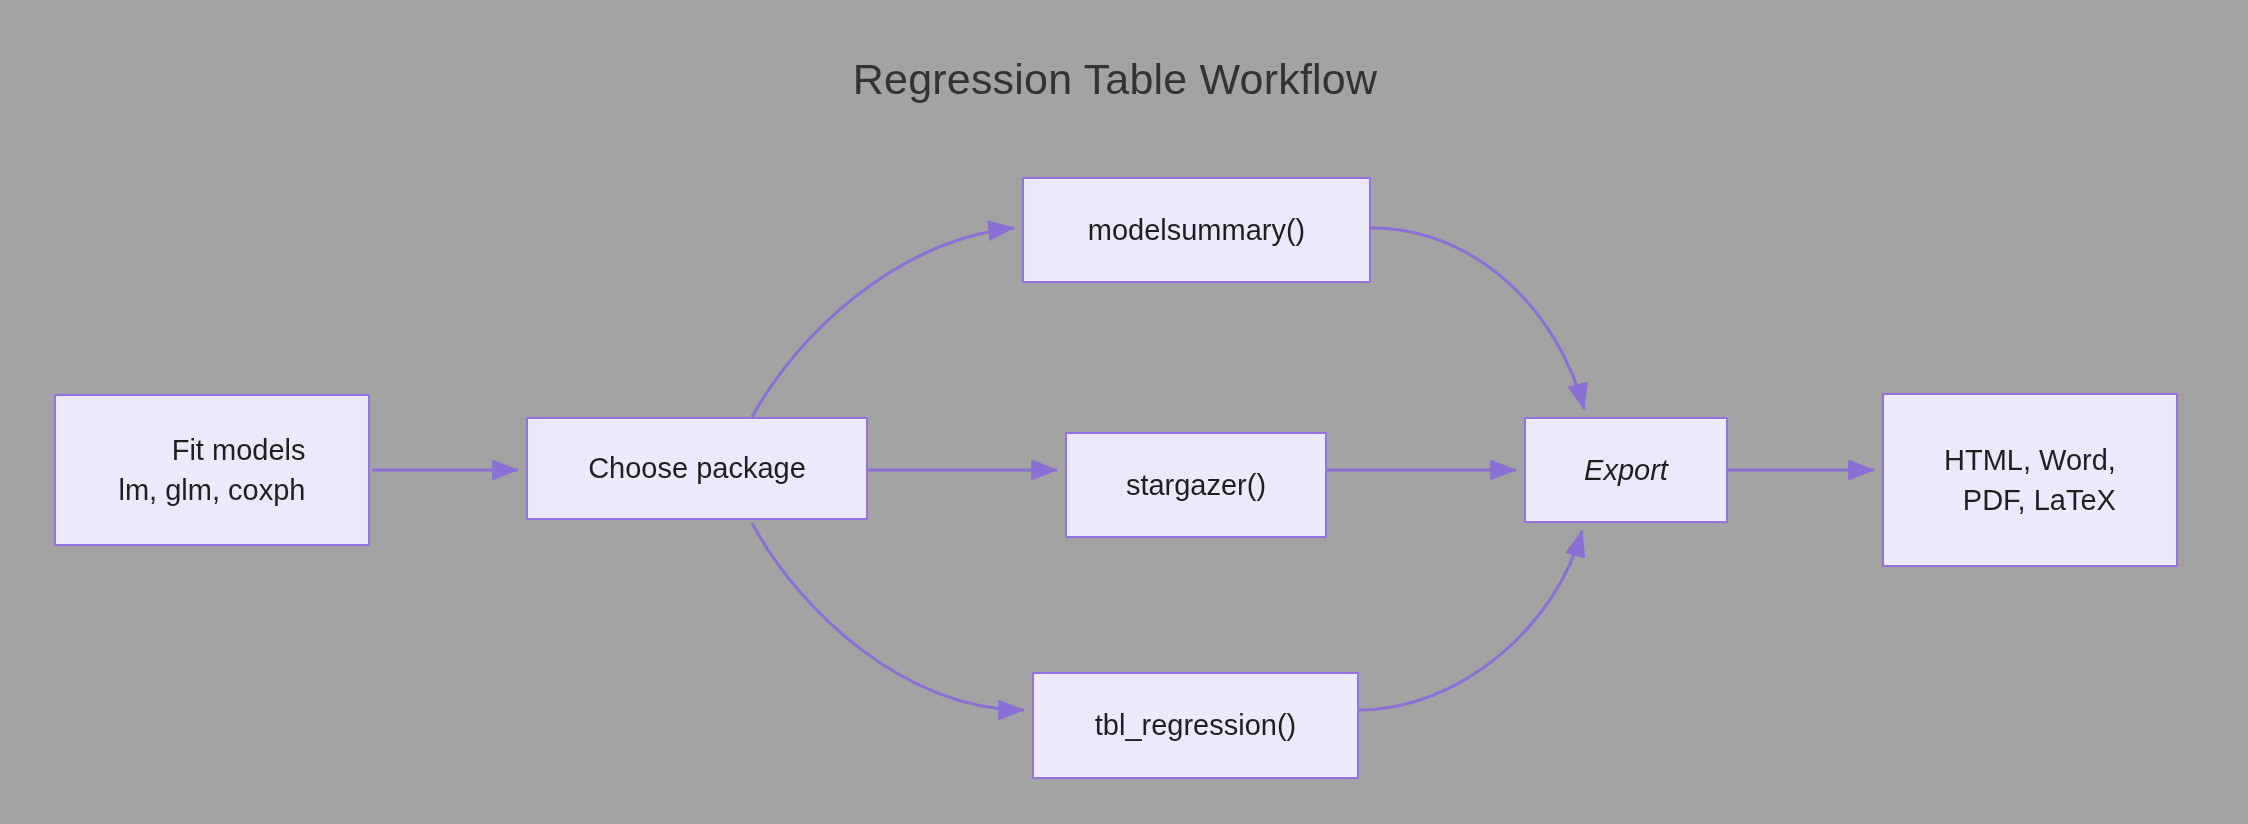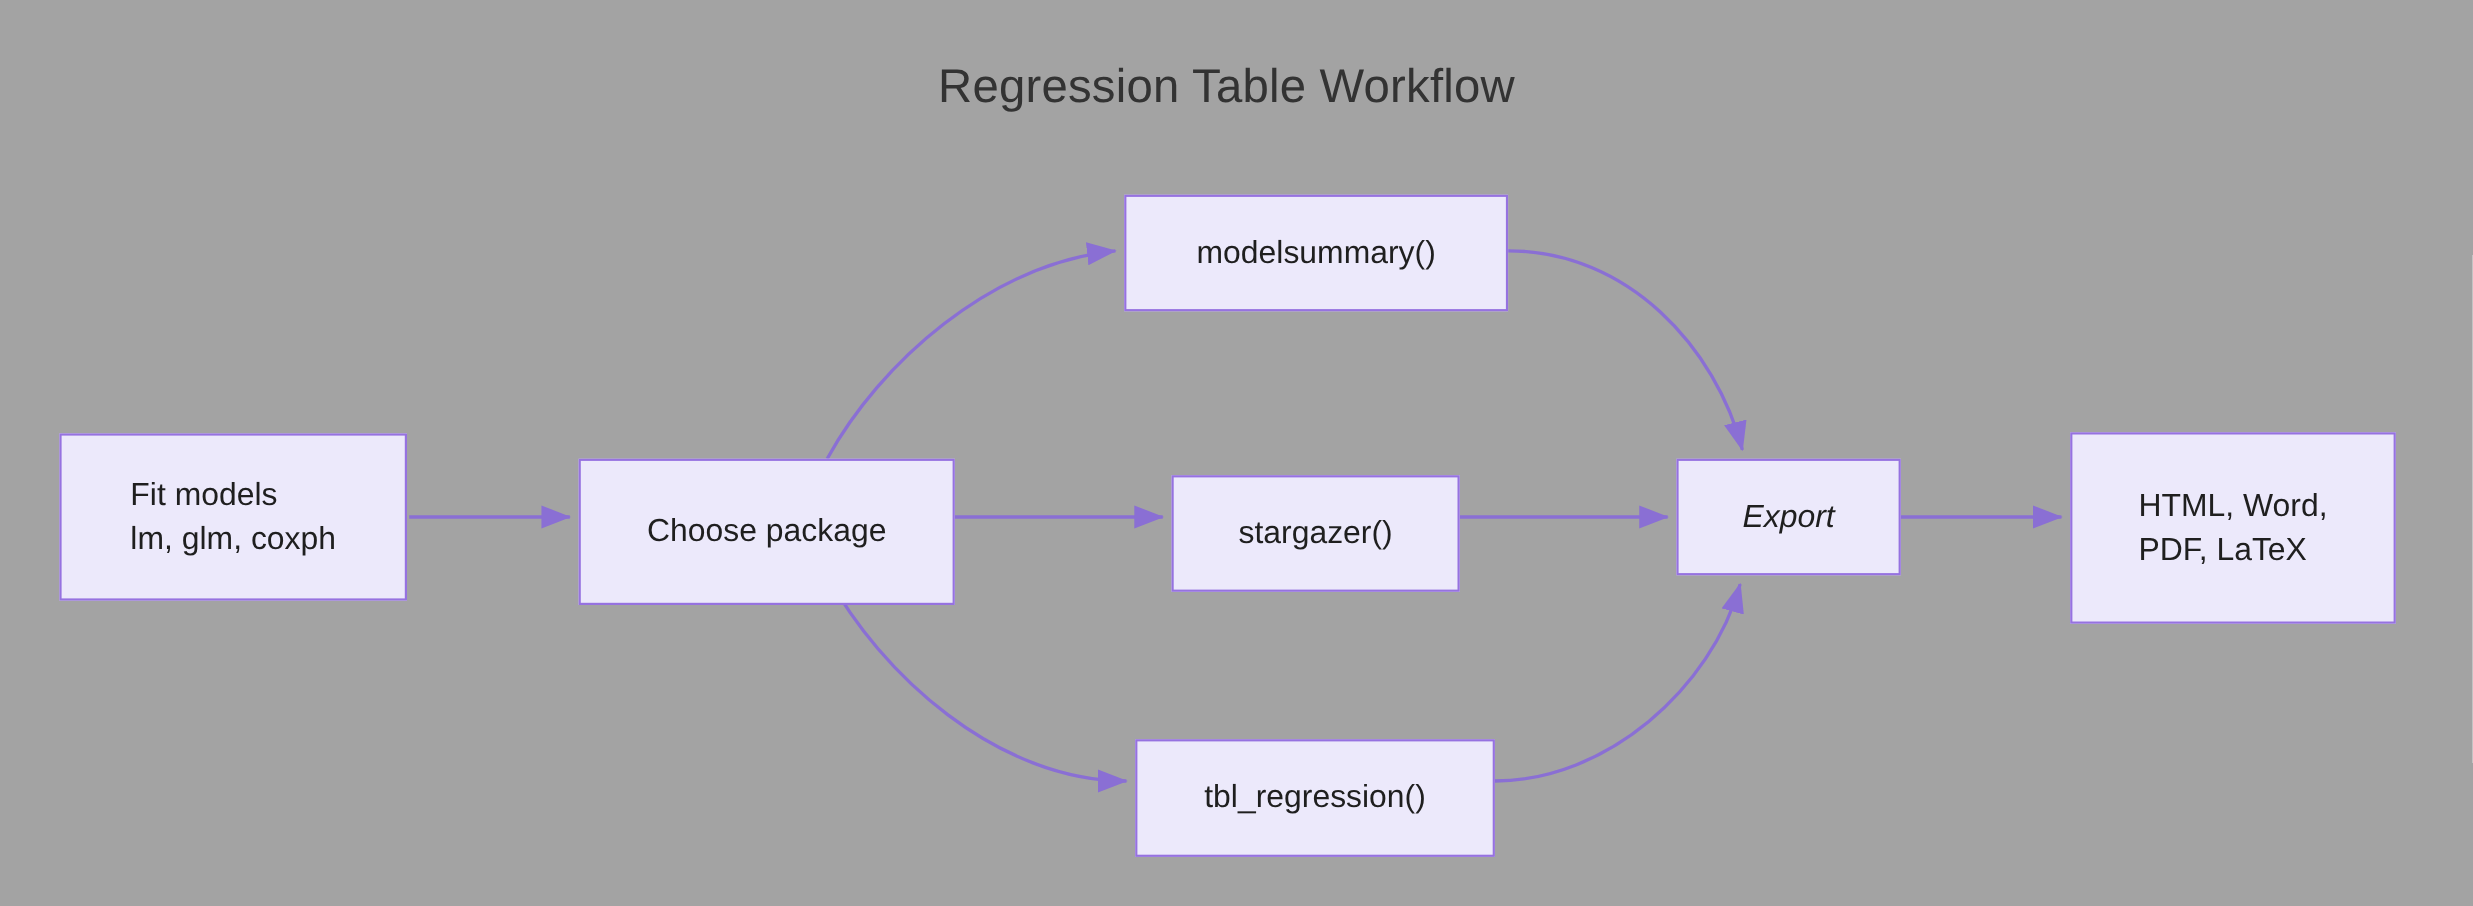--- a/index.html
+++ b/index.html
@@ -51,30 +51,30 @@
     box-sizing: border-box;
     background: #ece9fb;
     border: 2px solid #9672e0;
     display: flex;
     align-items: center;
     justify-content: center;
     color: #1f1f1f;
     font-size: 29px;
     font-weight: 400;
     line-height: 1.38;
-    text-align: left;
+    text-align: right;
   }
   .node .node-text {
     display: block;
     white-space: pre-line;
     padding: 0 10px;
   }
 
   #node-fit        { left: 54px;   top: 394px; width: 316px; height: 152px; }
-  #node-choose     { left: 526px;  top: 417px; width: 342px; height: 133px; }
+  #node-choose     { left: 526px;  top: 417px; width: 342px; height: 103px; }
   #node-modelsum   { left: 1022px; top: 177px; width: 349px; height: 106px; }
   #node-stargazer  { left: 1065px; top: 417px; width: 262px; height: 106px; margin-top: 15px; }
   #node-tblreg     { left: 1032px; top: 656px; width: 327px; height: 107px; margin-top: 16px; }
   #node-export     { left: 1524px; top: 417px; width: 204px; height: 106px; font-style: italic; }
   #node-output     { left: 1882px; top: 393px; width: 296px; height: 174px; }
 </style>
 </head>
 <body>
 
 <div id="canvas">

